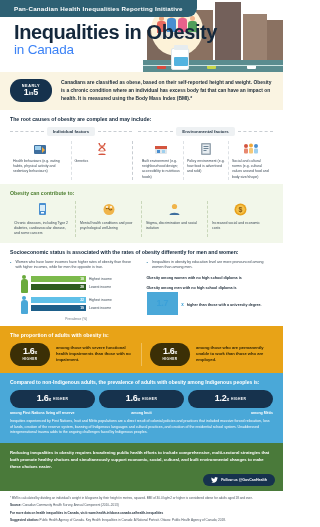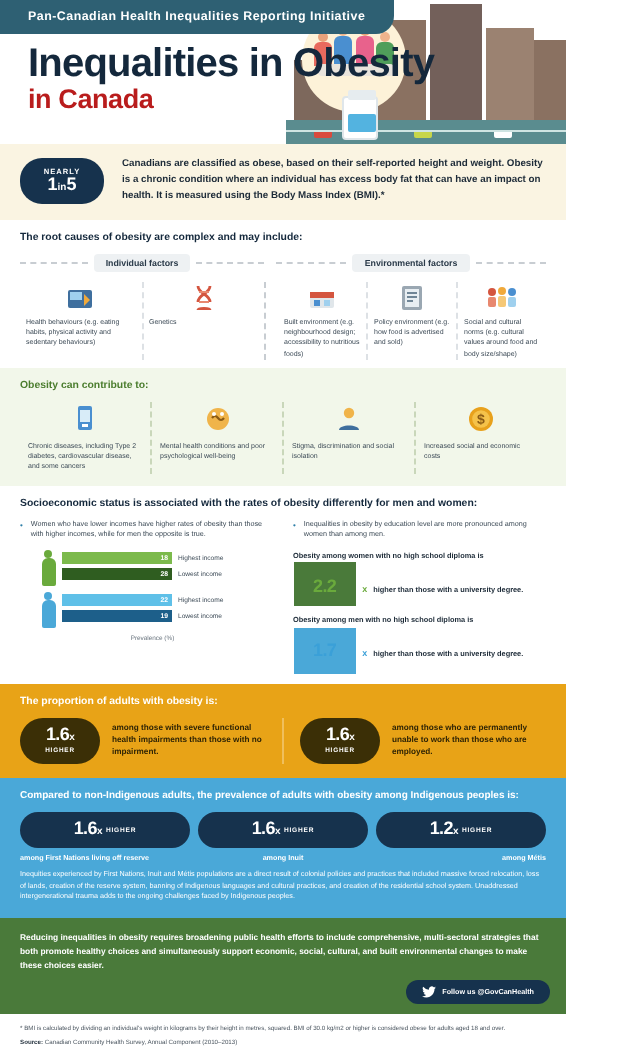--- a/index.html
+++ b/index.html
@@ -43,21 +43,21 @@
     font-size:6.2px; font-weight:bold; letter-spacing:.25px;
     padding:5px 14px 5px 14px;
     border-bottom-right-radius:9px;
   }
   .title-wrap { position:absolute; left:14px; top:22px; }
   .title-main {
     font-size:20px; font-weight:bold; color:#14283c; line-height:1.02;
     letter-spacing:-0.4px;
   }
   .title-sub {
-    font-size:13.5px; font-weight:bold; color:#b91c1c; line-height:1.1;
+    font-size:13.5px; font-weight:normal; color:#3b82f6; line-height:1.1;
     margin-top:1px; letter-spacing:-0.2px;
   }
 
   
   .intro {
     background:#faf4e2; padding:7px 10px 7px 10px;
     display:flex; align-items:flex-start; gap:9px;
   }
   .badge {
     flex:0 0 auto; width:42px; height:23px; border-radius:11px;
@@ -406,25 +406,20 @@
       </div>
 
       <div class="ses-col">
         <div class="bullet">
           <span class="dot">•</span>
           <span>Inequalities in obesity by education level are more pronounced among women than among men.</span>
         </div>
 
         <div class="stat-block">
           <div class="stat-lead">Obesity among women with no high school diploma is</div>
-          <div class="stat-row">
-            <span class="stat-num green">2.2</span>
-            <span class="stat-x" style="color:#6aaa3c;">x</span>
-            <span class="stat-tail">higher than those with a university degree.</span>
-          </div>
         </div>
 
         <div class="stat-block">
           <div class="stat-lead">Obesity among men with no high school diploma is</div>
           <div class="stat-row">
             <span class="stat-num blue">1.7</span>
             <span class="stat-x" style="color:#3aa0d8;">x</span>
             <span class="stat-tail">higher than those with a university degree.</span>
           </div>
         </div>

